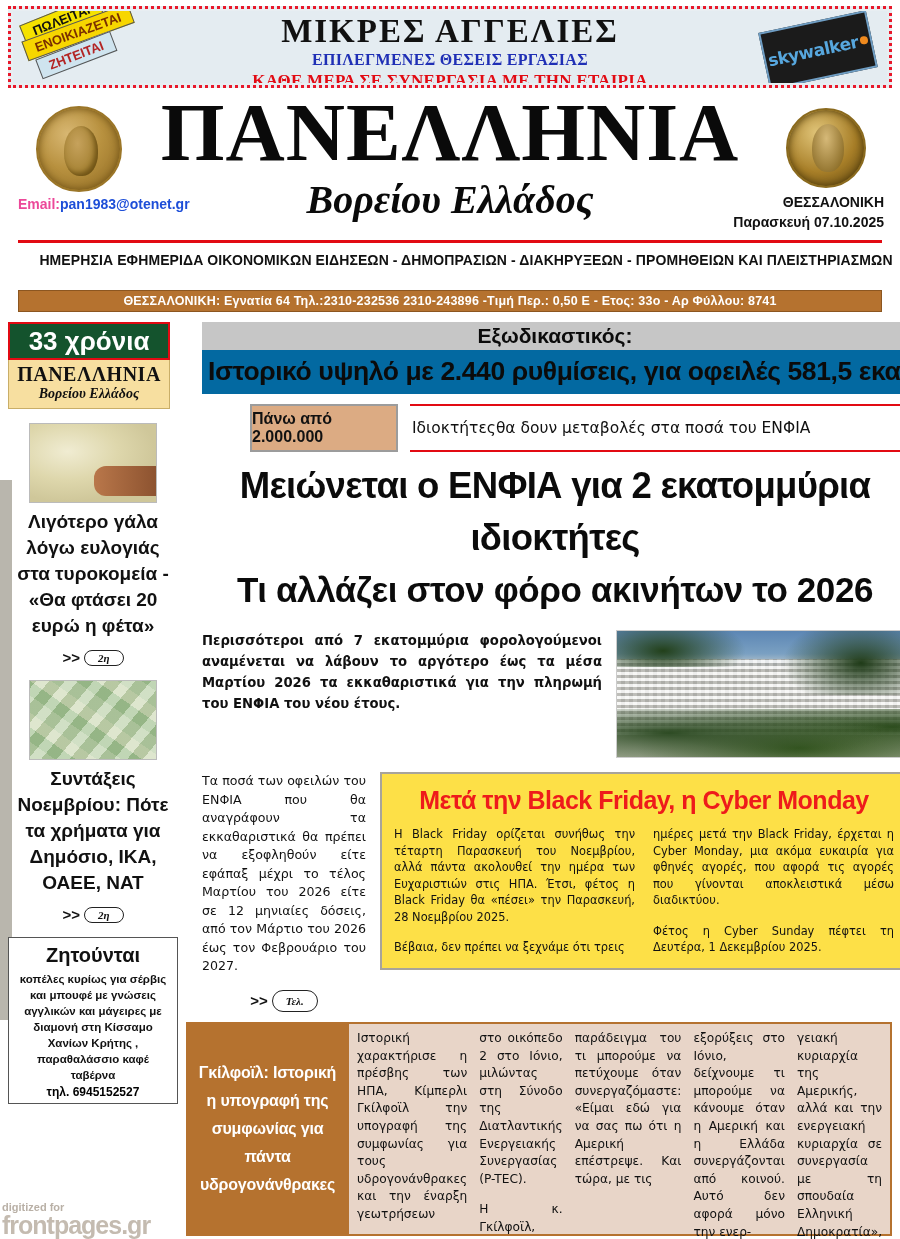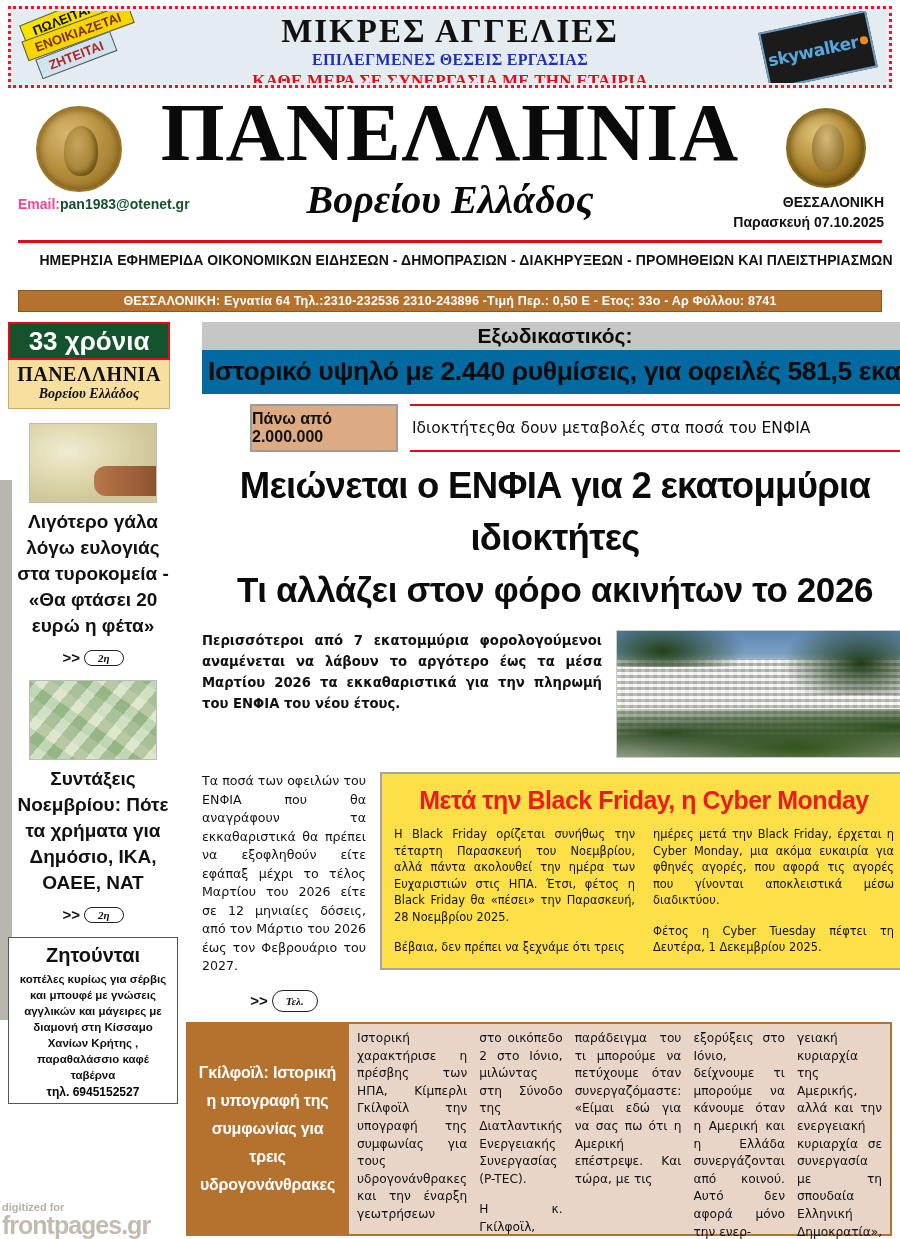--- a/index.html
+++ b/index.html
@@ -94,21 +94,21 @@
   .coin.right::after {
     content:""; position:absolute; left:24px; top:14px; width:32px; height:48px;
     border-radius:50% 50% 45% 45%;
     background:radial-gradient(ellipse at 45% 30%, #d6b978 0%, #7b5c15 100%);
   }
   .email {
     position:absolute; left:18px; top:104px;
     font-family:"Liberation Sans", sans-serif; font-weight:bold; font-size:14px;
   }
   .email .lbl { color:#ec4899; }
-  .email .addr { color:#14532d; }
+  .email .addr { color:#1d4ed8; }
   .place {
     position:absolute; right:16px; top:100px; text-align:right;
     font-family:"Liberation Sans", sans-serif; font-weight:bold;
     font-size:14px; line-height:20px; color:#111;
   }
   .mast-rule {
     position:absolute; left:18px; right:18px; top:148px; height:3px; background:#e20a13;
   }
   .tagline {
     position:absolute; left:0; right:0; top:252px; text-align:center;
@@ -436,29 +436,29 @@
 
       <div class="bf-box">
         <div class="bf-title">Μετά την Black Friday, η Cyber Monday</div>
         <div class="bf-cols">
           <div class="bf-col">
             <p>Η Black Friday ορίζεται συνήθως την τέταρτη Παρασκευή του Νοεμβρίου, αλλά πάντα ακολουθεί την ημέρα των Ευχαριστιών στις ΗΠΑ. Έτσι, φέτος η Black Friday θα «πέσει» την Παρασκευή, 28 Νοεμβρίου 2025.</p>
             <p>Βέβαια, δεν πρέπει να ξεχνάμε ότι τρεις</p>
           </div>
           <div class="bf-col">
             <p>ημέρες μετά την Black Friday, έρχεται η Cyber Monday, μια ακόμα ευκαιρία για φθηνές αγορές, που αφορά τις αγορές που γίνονται αποκλειστικά μέσω διαδικτύου.</p>
-            <p>Φέτος η Cyber Tuesday πέφτει τη Δευτέρα, 1 Δεκεμβρίου 2025.</p>
+            <p>Φέτος η Cyber Sunday πέφτει τη Δευτέρα, 1 Δεκεμβρίου 2025.</p>
           </div>
         </div>
       </div>
     </div>
   </div>
 
   <div class="bottom">
-    <div class="bottom-title">Γκίλφοϊλ: Ιστορική η υπογραφή της συμφωνίας για τρεις υδρογονάνθρακες</div>
+    <div class="bottom-title">Γκίλφοϊλ: Ιστορική η υπογραφή της συμφωνίας για πάντα υδρογονάνθρακες</div>
     <div class="bottom-body">
       <div class="bcol">Ιστορική χαρακτήρισε η πρέσβης των ΗΠΑ, Κίμπερλι Γκίλφοϊλ την υπογραφή της συμφωνίας για τους υδρογονάνθρακες και την έναρξη γεωτρήσεων</div>
       <div class="bcol">
         <p>στο οικόπεδο 2 στο Ιόνιο, μιλώντας στη Σύνοδο της Διατλαντικής Ενεργειακής Συνεργασίας (P-TEC).</p>
         <p>Η κ. Γκίλφοϊλ, μίλησε για ένα</p>
       </div>
       <div class="bcol">παράδειγμα του τι μπορούμε να πετύχουμε όταν συνεργαζόμαστε: «Είμαι εδώ για να σας πω ότι η Αμερική επέστρεψε. Και τώρα, με τις</div>
       <div class="bcol">εξορύξεις στο Ιόνιο, δείχνουμε τι μπορούμε να κάνουμε όταν η Αμερική και η Ελλάδα συνεργάζονται από κοινού. Αυτό δεν αφορά μόνο την ενερ-</div>
       <div class="bcol">γειακή κυριαρχία της Αμερικής, αλλά και την ενεργειακή κυριαρχία σε συνεργασία με τη σπουδαία Ελληνική Δημοκρατία», τόνισε.</div>
     </div>

